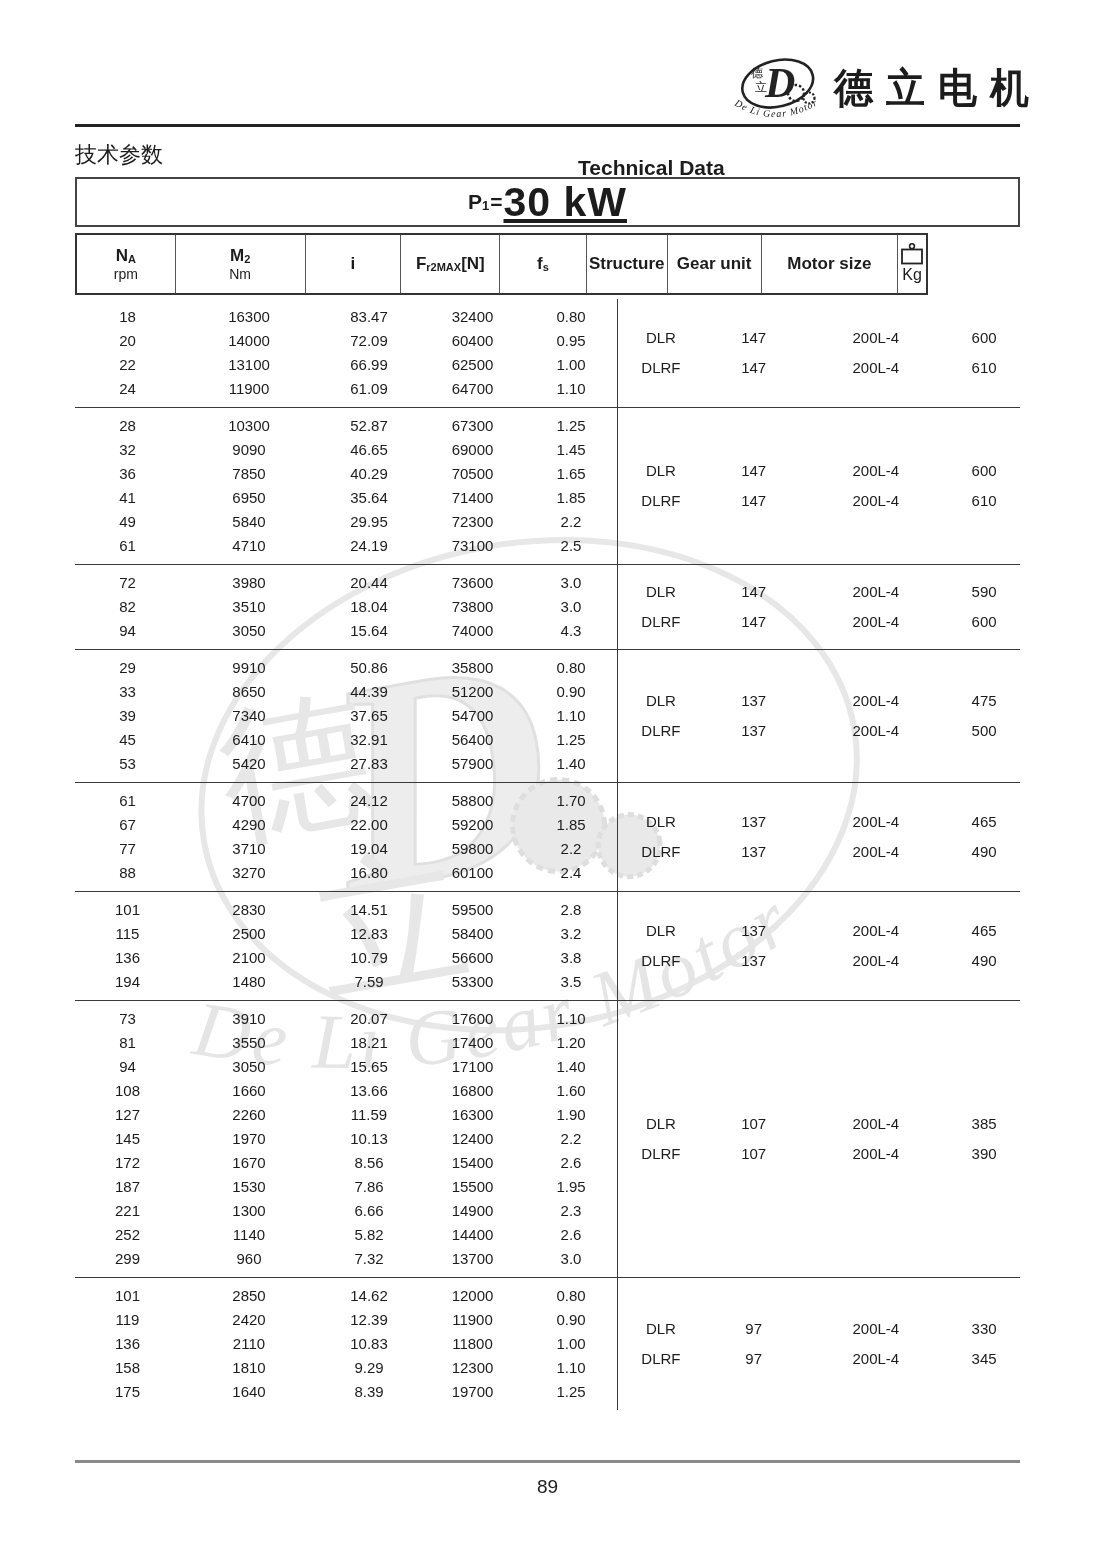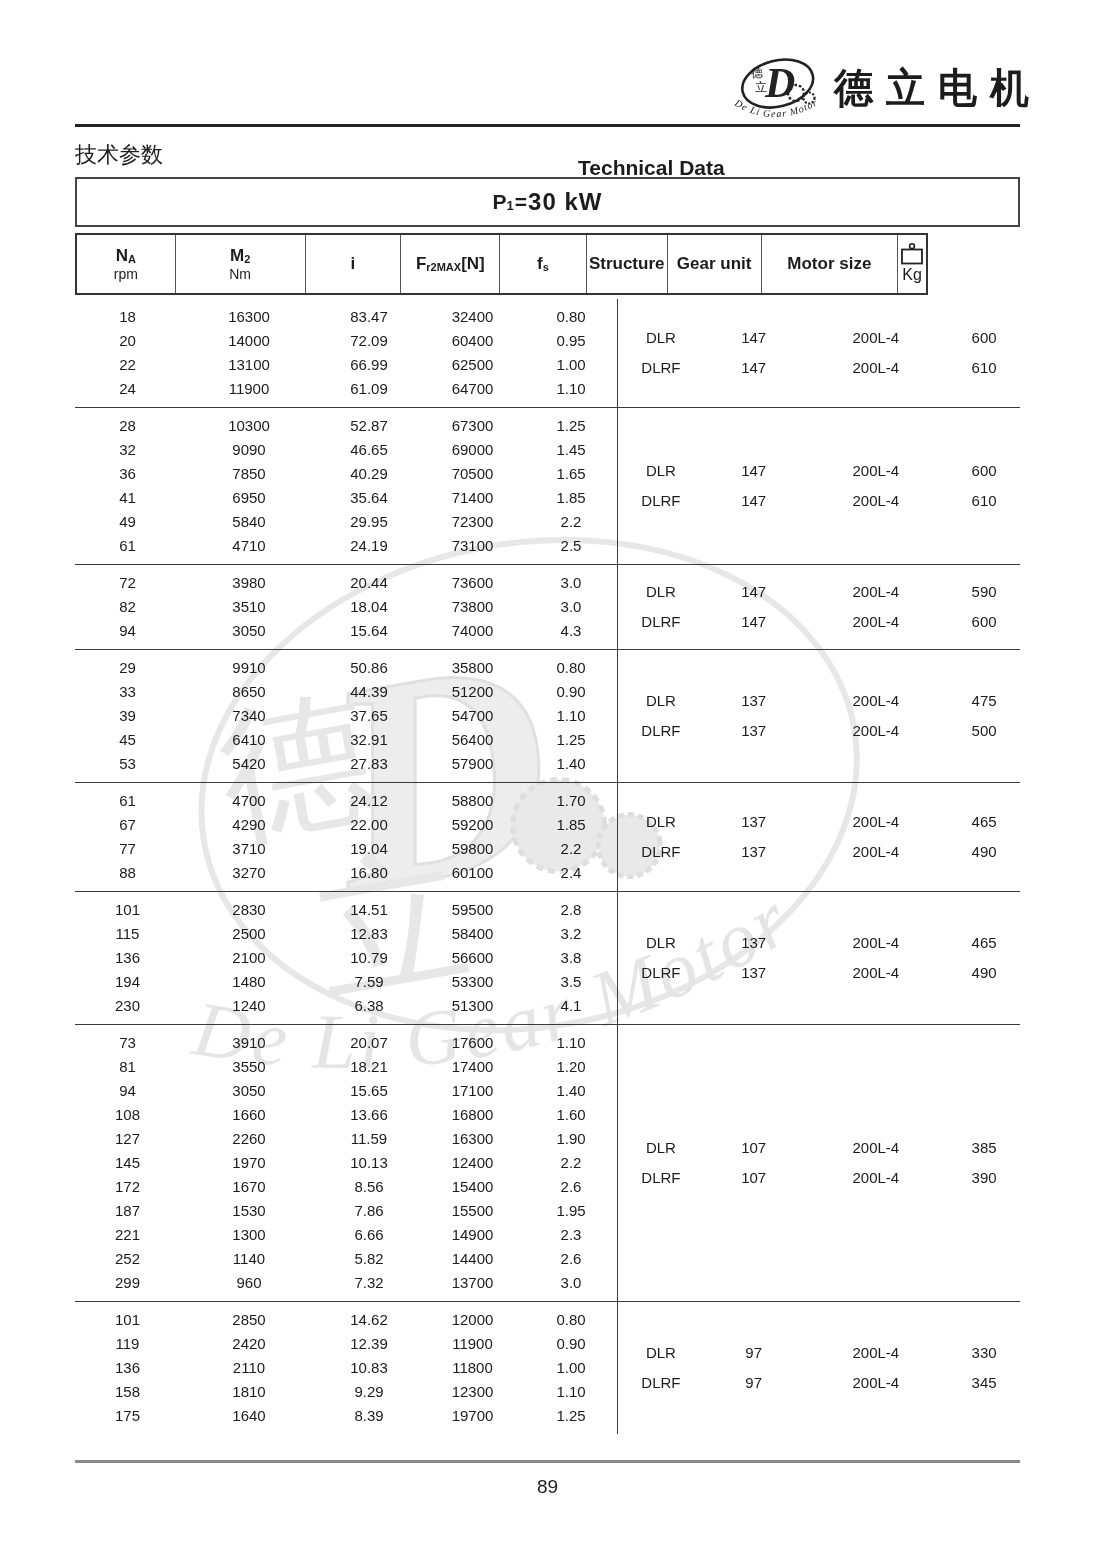--- a/index.html
+++ b/index.html
@@ -22,21 +22,21 @@
   
   .title-cn { position:absolute; left:75px; top:140px; font-size:22px; font-weight:normal; z-index:2; }
   .title-en { position:absolute; left:578px; top:143px; font-size:21px; font-weight:bold; z-index:2;margin-top:13px; }
 
   
   .power-box { position:absolute; left:75px; top:177px; width:945px; height:50px;
     border:2px solid #444; display:flex; align-items:center; justify-content:center; z-index:2; }
   .power-p { font-size:21px; font-weight:bold; }
   .power-sub { font-size:13px; font-weight:bold; position:relative; top:3px; }
   .power-eq { font-size:21px; font-weight:bold; margin:0 1px 0 1px; }
-  .power-val { font-size:24px; font-weight:bold; letter-spacing:1px; }
+  .power-val { font-size:41px; font-weight:bold; letter-spacing:1px;text-decoration:underline; }
 
   
   .thead { position:absolute; left:75px; top:233px; width:853px; height:62px;
     border:2px solid #333; display:flex; z-index:2; background:transparent; }
   .hcell { border-right:1.5px solid #555; display:flex; flex-direction:column;
     align-items:center; justify-content:center; line-height:1.15; }
   .hcell:last-child { border-right:none; flex:1; }
   .h-main { font-size:17px; font-weight:bold; }
   .h-mainsub { font-size:11px; font-weight:bold; position:relative; top:2px; }
   .h-sub { font-size:14px; }
@@ -428,27 +428,20 @@
             <div class="cell lc3">56600</div>
             <div class="cell lc4">3.8</div>
           </div>
           <div class="d-row">
             <div class="cell lc0">194</div>
             <div class="cell lc1">1480</div>
             <div class="cell lc2">7.59</div>
             <div class="cell lc3">53300</div>
             <div class="cell lc4">3.5</div>
           </div>
-          <div class="d-row">
-            <div class="cell lc0">230</div>
-            <div class="cell lc1">1240</div>
-            <div class="cell lc2">6.38</div>
-            <div class="cell lc3">51300</div>
-            <div class="cell lc4">4.1</div>
-          </div>
         </div>
         <div class="g-right">
           <div class="r-block">
             <div class="d-row r-row">
               <div class="cell rc0">DLR</div>
               <div class="cell rc1">137</div>
               <div class="cell rc2">200L-4</div>
               <div class="cell rc3">465</div>
             </div>
             <div class="d-row r-row">

